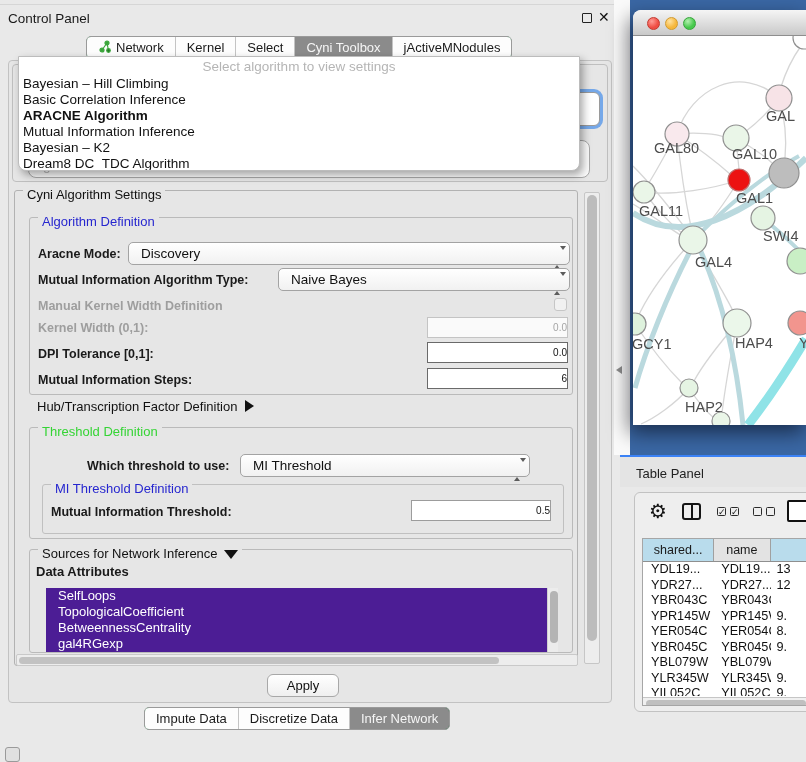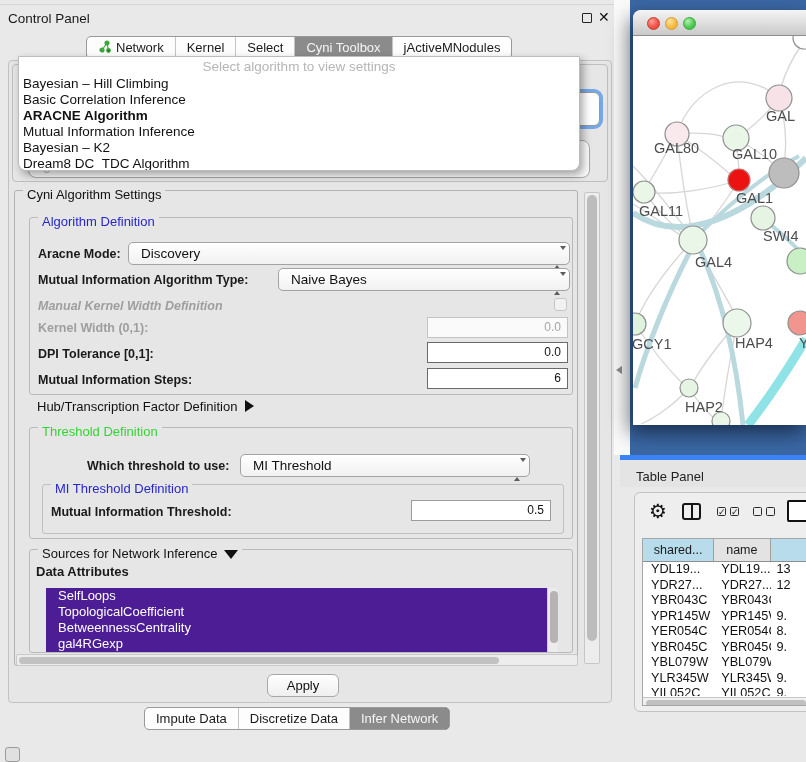--- a/index.html
+++ b/index.html
@@ -36,21 +36,21 @@
   .legend.black { color:#111; }
   .legend.blue { color:#2626cf; }
   .legend.green { color:#35d435; }
 
   .lbl { position:absolute; font-size:12.5px; font-weight:bold; color:#1a1a1a; white-space:nowrap; }
   .lbl.gray { color:#9e9e9e; }
   .combo { position:absolute; height:23px; background:linear-gradient(#ffffff,#f1f1f1); border:1px solid #a3a3a3; border-radius:5px; font-size:13.5px; color:#111; line-height:21px; padding-left:12px; }
   .stepper { position:absolute; right:8px; top:4px; width:7px; }
   .stepper .up { width:0; height:0; border-left:3.5px solid transparent; border-right:3.5px solid transparent; border-bottom:4.5px solid #5c5c5c; margin-bottom:3px; }
   .stepper .dn { width:0; height:0; border-left:3.5px solid transparent; border-right:3.5px solid transparent; border-top:4.5px solid #5c5c5c; }
-  .field { position:absolute; height:21px; background:#fff; font-size:12px; line-height:19px; text-align:right; padding-right:6px; color:#111; }
+  .field { position:absolute; height:21px; background:#fff; font-size:10px; line-height:19px; text-align:right; padding-right:0; color:#111; }
   .field.disabled { background:#fafafa; border:1px solid #c4c4c4; color:#a5a5a5; }
   .field.active { border:1.5px solid #6a6a6a; }
   .checkbox { position:absolute; width:13px; height:13px; border:1px solid #c6c6c6; border-radius:3px; background:#f1f1f1; }
   .tri-right { display:inline-block; width:0; height:0; border-top:6px solid transparent; border-bottom:6px solid transparent; border-left:9px solid #111; margin-left:8px; vertical-align:-1px; }
   .tri-down { display:inline-block; width:0; height:0; border-left:7px solid transparent; border-right:7px solid transparent; border-top:9px solid #111; margin-left:6px; vertical-align:-1px; }
 
   .attr-list { position:absolute; left:16px; top:38px; width:512px; height:64px; background:#fff; overflow:hidden; }
   .attr-item { height:16px; line-height:16px; background:#4c1d95; color:#fff; font-size:13px; padding-left:12px; width:501px; }
   .list-vscroll { position:absolute; right:0; top:0; width:11px; height:64px; background:#ececec; border-left:1px solid #d0d0d0; }
   .list-vscroll .thumb { position:absolute; left:1.5px; top:3px; width:8px; height:52px; background:#b4b4b4; border-radius:4px; }
@@ -72,21 +72,21 @@
   .desktop { position:absolute; left:630px; top:0; width:176px; height:455px; background:#3a67a4; }
   .net-window { position:absolute; left:633px; top:10px; width:175px; height:415px; background:#fff; border-radius:8px 0 0 0; box-shadow:-4px 8px 20px rgba(0,0,10,0.55); overflow:hidden; }
   .net-titlebar { position:relative; height:26px; background:linear-gradient(#f5f5f5,#c9c9c9); border-bottom:1px solid #8e8e8e; border-radius:8px 0 0 0; }
   .tl { position:absolute; top:6.5px; width:13px; height:13px; border-radius:50%; }
   .tl.red { left:14px; background:radial-gradient(circle at 35% 30%, #ff9d96, #ef4d43 60%); border:1px solid #c3392f; }
   .tl.yellow { left:32px; background:radial-gradient(circle at 35% 30%, #ffe2a0, #f6b73c 60%); border:1px solid #d29a2d; }
   .tl.green { left:50px; background:radial-gradient(circle at 35% 30%, #b4f0b0, #47c94c 60%); border:1px solid #36a53b; }
   #net-svg { display:block; }
 
   
-  .tp-titlebar { position:absolute; left:620px; top:455px; width:186px; height:32px; background:#e4e4e4; border-top:5px solid #3b82f6; }
+  .tp-titlebar { position:absolute; left:620px; top:455px; width:186px; height:32px; background:#e4e4e4; border-top:2px solid #3b82f6; }
   .tp-title { position:absolute; left:16px; top:9px; font-size:13px; color:#222; }
   .tp-content { position:absolute; left:634px; top:492px; width:180px; height:220px; background:#eeeeee; border:1px solid #c2c2c2; border-radius:6px; }
   .gear-icon { position:absolute; left:14px; top:6px; font-size:20px; color:#111; font-family:"DejaVu Sans",sans-serif; }
   .colview-icon { position:absolute; left:47px; top:10px; width:19px; height:17px; border:2px solid #151515; border-radius:3px; }
   .colview-icon:after { content:""; position:absolute; left:6.5px; top:0; width:2px; height:13px; background:#151515; }
   .cb-pair { position:absolute; top:14px; display:flex; gap:4px; }
   .cb { width:9px; height:9px; border:1.5px solid #2a2a2a; border-radius:1.5px; font-size:9px; line-height:8px; color:#1a1a1a; text-align:center; }
   .doc-icon { position:absolute; left:152px; top:7px; width:24px; height:22px; border:2.5px solid #111; border-radius:2px; background:#fff; }
 
   .dtable { position:absolute; left:7px; top:45px; width:175px; height:168px; background:#fff; border:1px solid #a6a6a6; overflow:hidden; }
@@ -171,21 +171,21 @@
         <span>Discovery</span>
         <span class="stepper"><span class="up"></span><span class="dn"></span></span>
       </div>
 
       <div class="lbl" style="left:8px; top:55px;">Mutual Information Algorithm Type:</div>
       <div class="combo" style="left:248px; top:50px; width:292px;">
         <span>Naive Bayes</span>
         <span class="stepper"><span class="up"></span><span class="dn"></span></span>
       </div>
 
-      <div class="lbl gray" style="left:8px; top:81px;font-style:italic;">Manual Kernel Width Definition</div>
+      <div class="lbl gray" style="left:8px; top:81px;">Manual Kernel Width Definition</div>
       <div class="checkbox" style="left:524px; top:80px;"></div>
 
       <div class="lbl gray" style="left:8px; top:103px;">Kernel Width (0,1):</div>
       <div class="field disabled" style="left:397px; top:99px; width:141px;">0.0</div>
 
       <div class="lbl" style="left:8px; top:129px;">DPI Tolerance [0,1]:</div>
       <div class="field active" style="left:397px; top:124px; width:141px;">0.0</div>
 
       <div class="lbl" style="left:8px; top:155px;">Mutual Information Steps:</div>
       <div class="field active" style="left:397px; top:150px; width:141px;">6</div>

